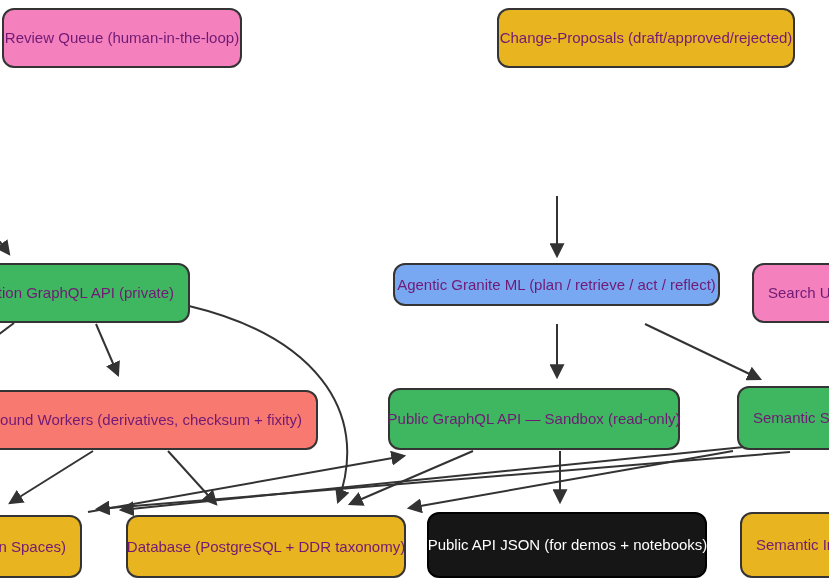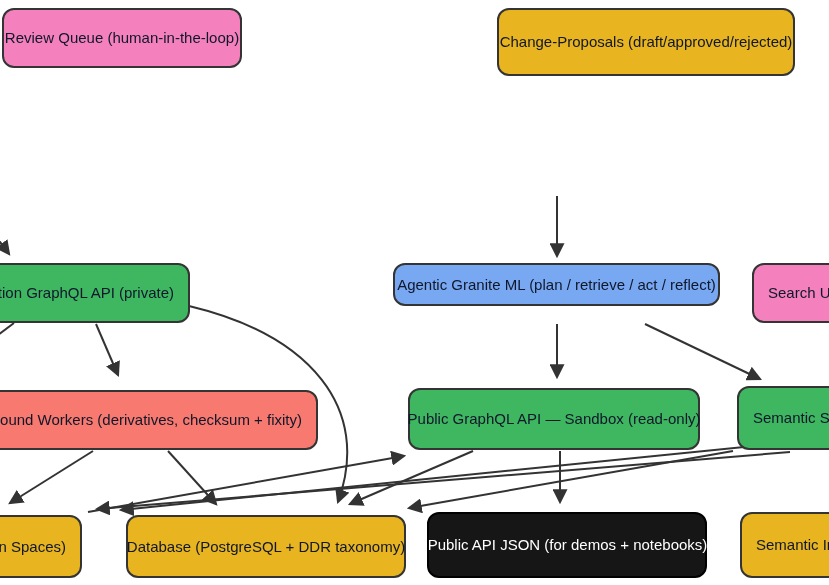--- a/index.html
+++ b/index.html
@@ -14,21 +14,21 @@
   .node{
     position:absolute;
     box-sizing:border-box;
     border:2px solid #343434;
     border-radius:12px;
     display:flex;
     align-items:center;
     justify-content:center;
     padding:0 14px;
     font-size:15px;
-    color:#0f172a;
+    color:#701a75;
     white-space:nowrap;
     line-height:1.2;
   }
   .node.align-right{justify-content:flex-end;}
   .node.align-left{justify-content:flex-start;}
   .pink{background:#f481be;}
   .blue{background:#79a8f2;}
   .gold{background:#e8b41f;}
   .green{background:#3fb761;}
   .red{background:#f8796f;}
@@ -57,29 +57,29 @@
     <path class="edge" d="M 168 451 L 216 504" marker-end="url(#arrow)"></path>
     <path class="edge" d="M 473 451 L 350 504" marker-end="url(#arrow)"></path>
     <path class="edge" d="M 560 451 L 560 502" marker-end="url(#arrow)"></path>
     <path class="edge" d="M 733 451 L 409 508" marker-end="url(#arrow)"></path>
     <path class="edge" d="M 790 452 L 97 509" marker-end="url(#arrow)"></path>
     <path class="edge" d="M 832 438 L 121 510" marker-end="url(#arrow)"></path>
     <path class="edge" d="M 88 512 L 404 456" marker-end="url(#arrow)"></path>
   </svg>
 
   <div class="node pink" style="left:2px;   top:8px;   width:240px; height:60px;">Review Queue (human-in-the-loop)</div>
-  <div class="node gold" style="left:497px; top:8px;   width:298px; height:68px;">Change-Proposals (draft/approved/rejected)</div>
+  <div class="node gold" style="left:497px; top:8px;   width:298px; height:60px;">Change-Proposals (draft/approved/rejected)</div>
 
 
   <div class="node green align-right" style="left:-36px; top:263px; width:226px; height:60px;">estion GraphQL API (private)</div>
   <div class="node blue" style="left:393px; top:263px; width:327px; height:43px;">Agentic Granite ML (plan / retrieve / act / reflect)</div>
   <div class="node pink align-left" style="left:752px; top:263px; width:140px; height:60px;">Search U</div>
 
   <div class="node red align-right" style="left:-62px; top:390px; width:380px; height:60px;">kground Workers (derivatives, checksum + fixity)</div>
-  <div class="node green" style="left:408px; top:388px; width:292px; height:62px;">Public GraphQL API — Sandbox (read-only)</div>
+  <div class="node green" style="left:388px; top:388px; width:292px; height:62px;">Public GraphQL API — Sandbox (read-only)</div>
   <div class="node green align-left" style="left:737px; top:386px; width:145px; height:64px;">Semantic Sea</div>
 
   <div class="node gold align-right" style="left:-52px; top:515px; width:134px; height:63px;">ean Spaces)</div>
   <div class="node gold" style="left:126px; top:515px; width:280px; height:63px;">Database (PostgreSQL + DDR taxonomy)</div>
   <div class="node black" style="left:427px; top:512px; width:280px; height:66px;padding-left:15px;">Public API JSON (for demos + notebooks)</div>
   <div class="node gold align-left" style="left:740px; top:512px; width:145px; height:66px;">Semantic Ind</div>
 
 </div>
 
 </body></html>

